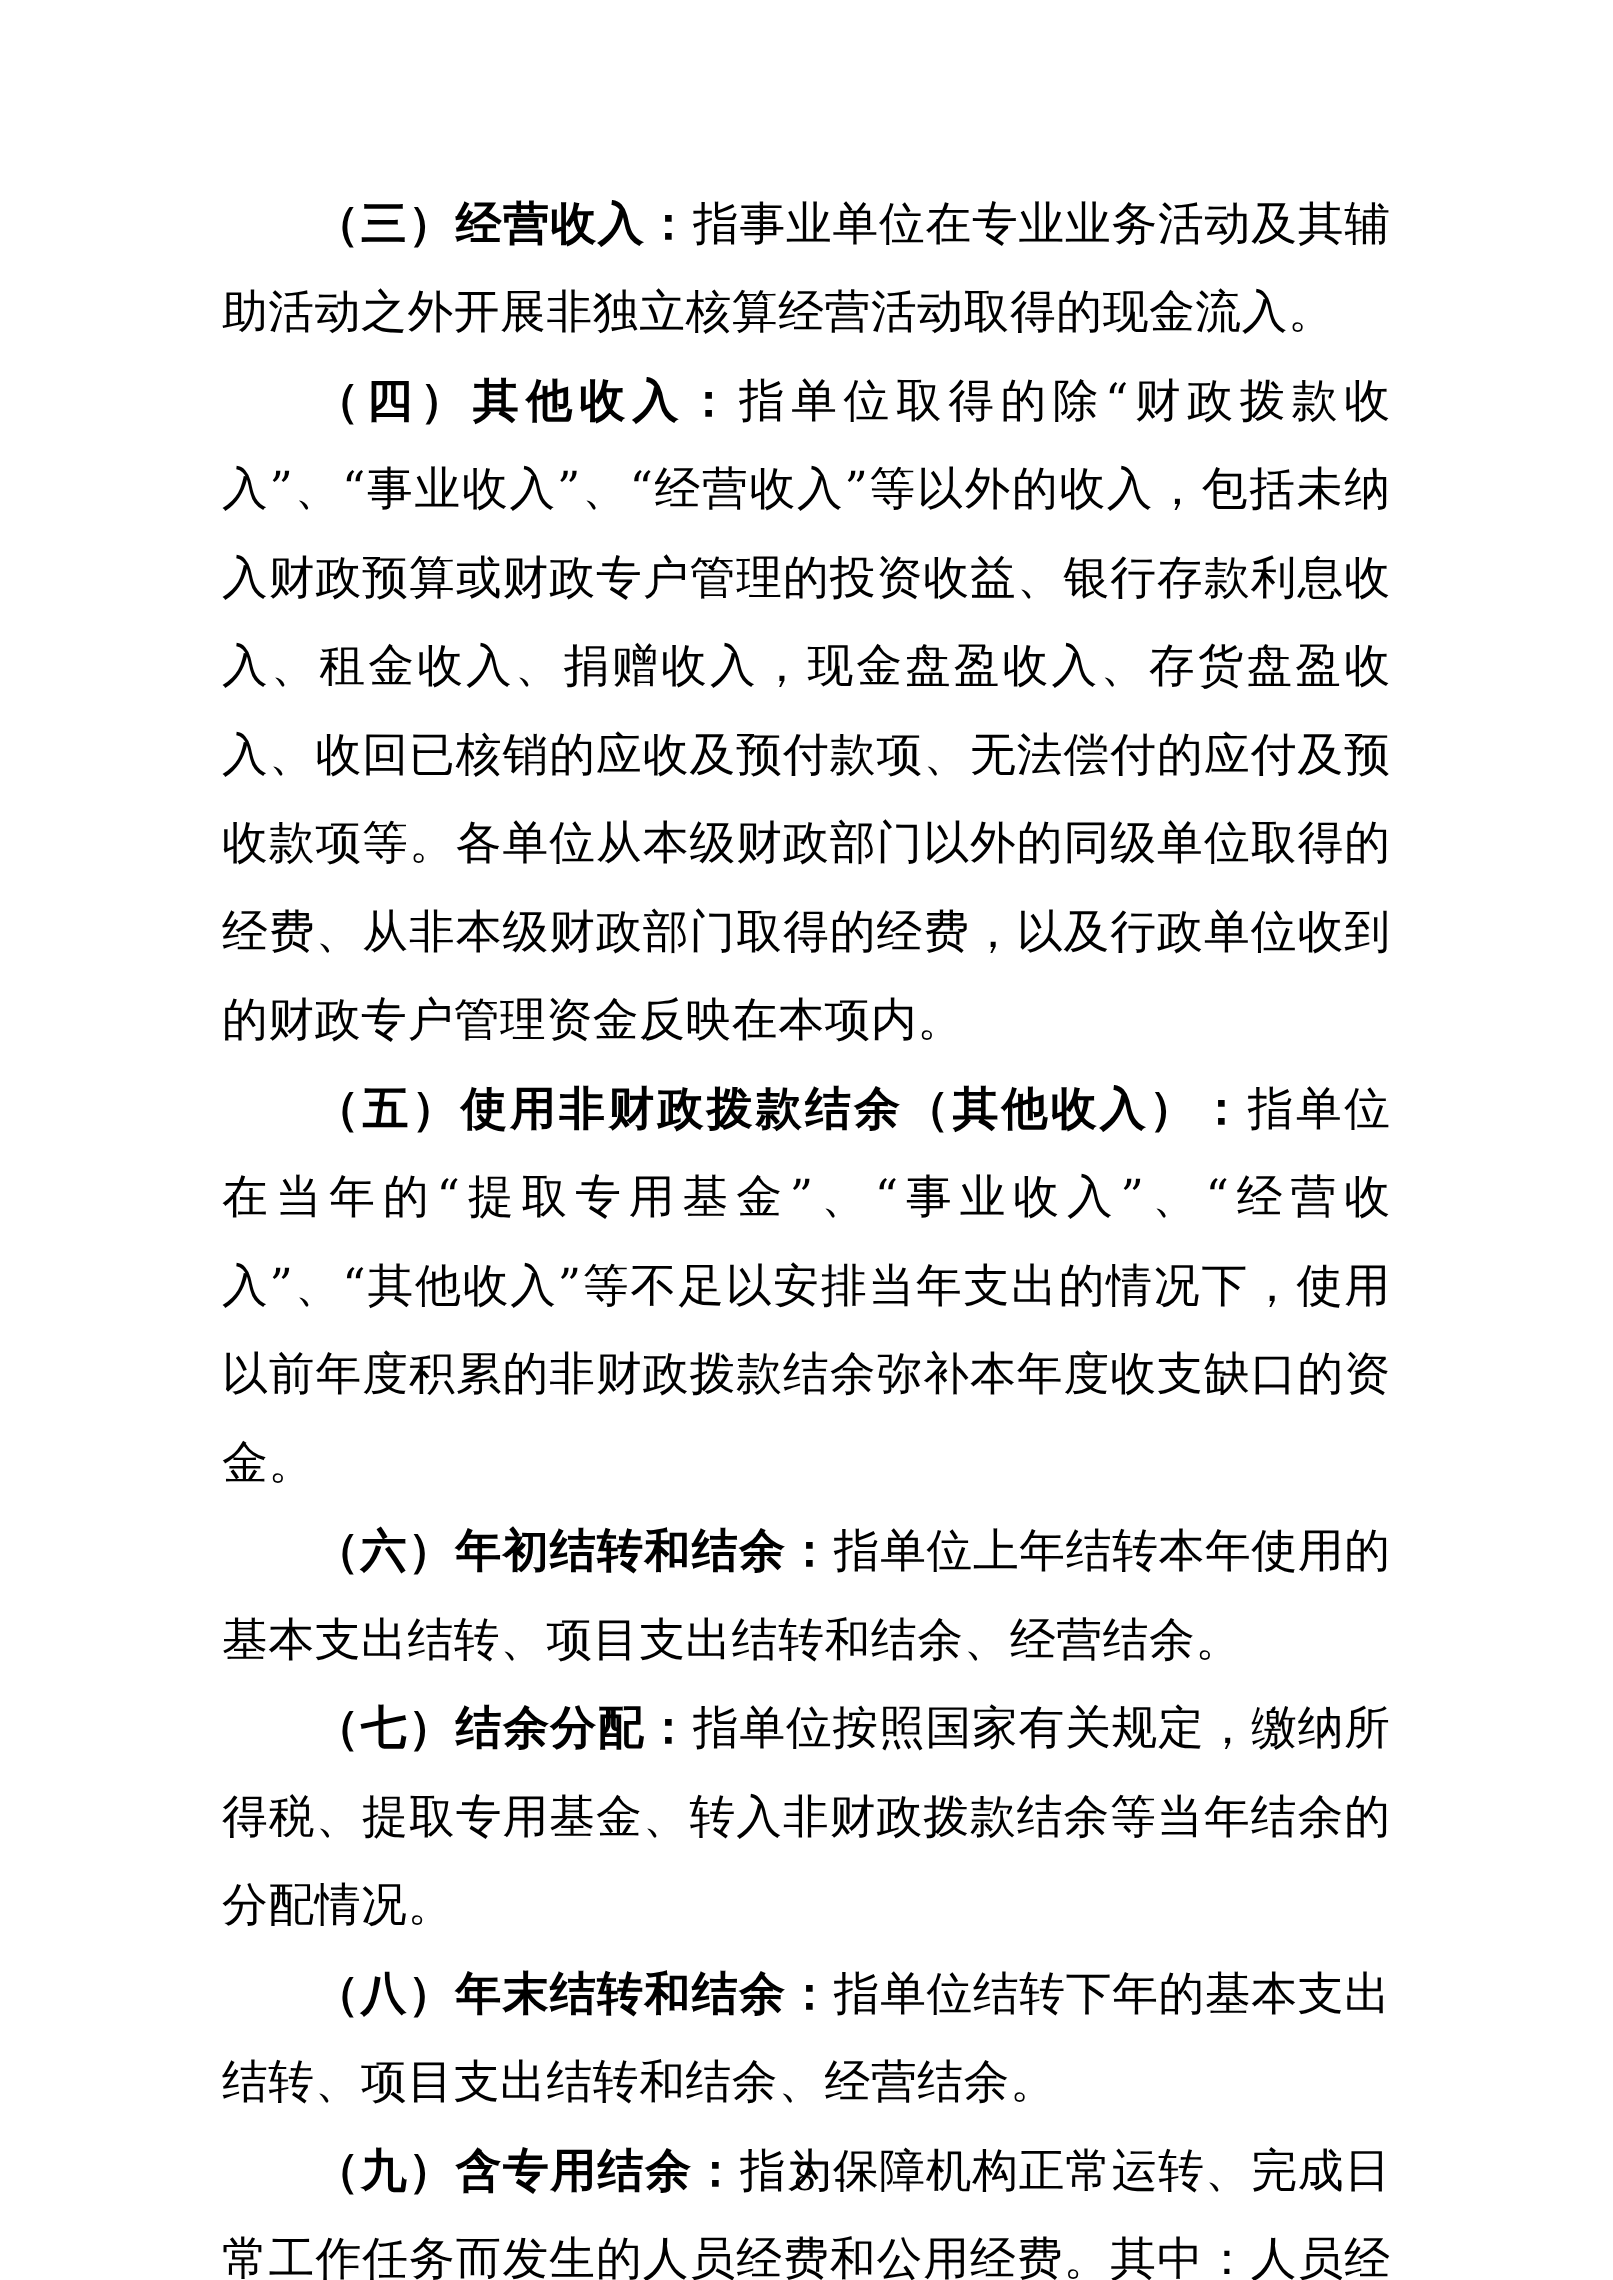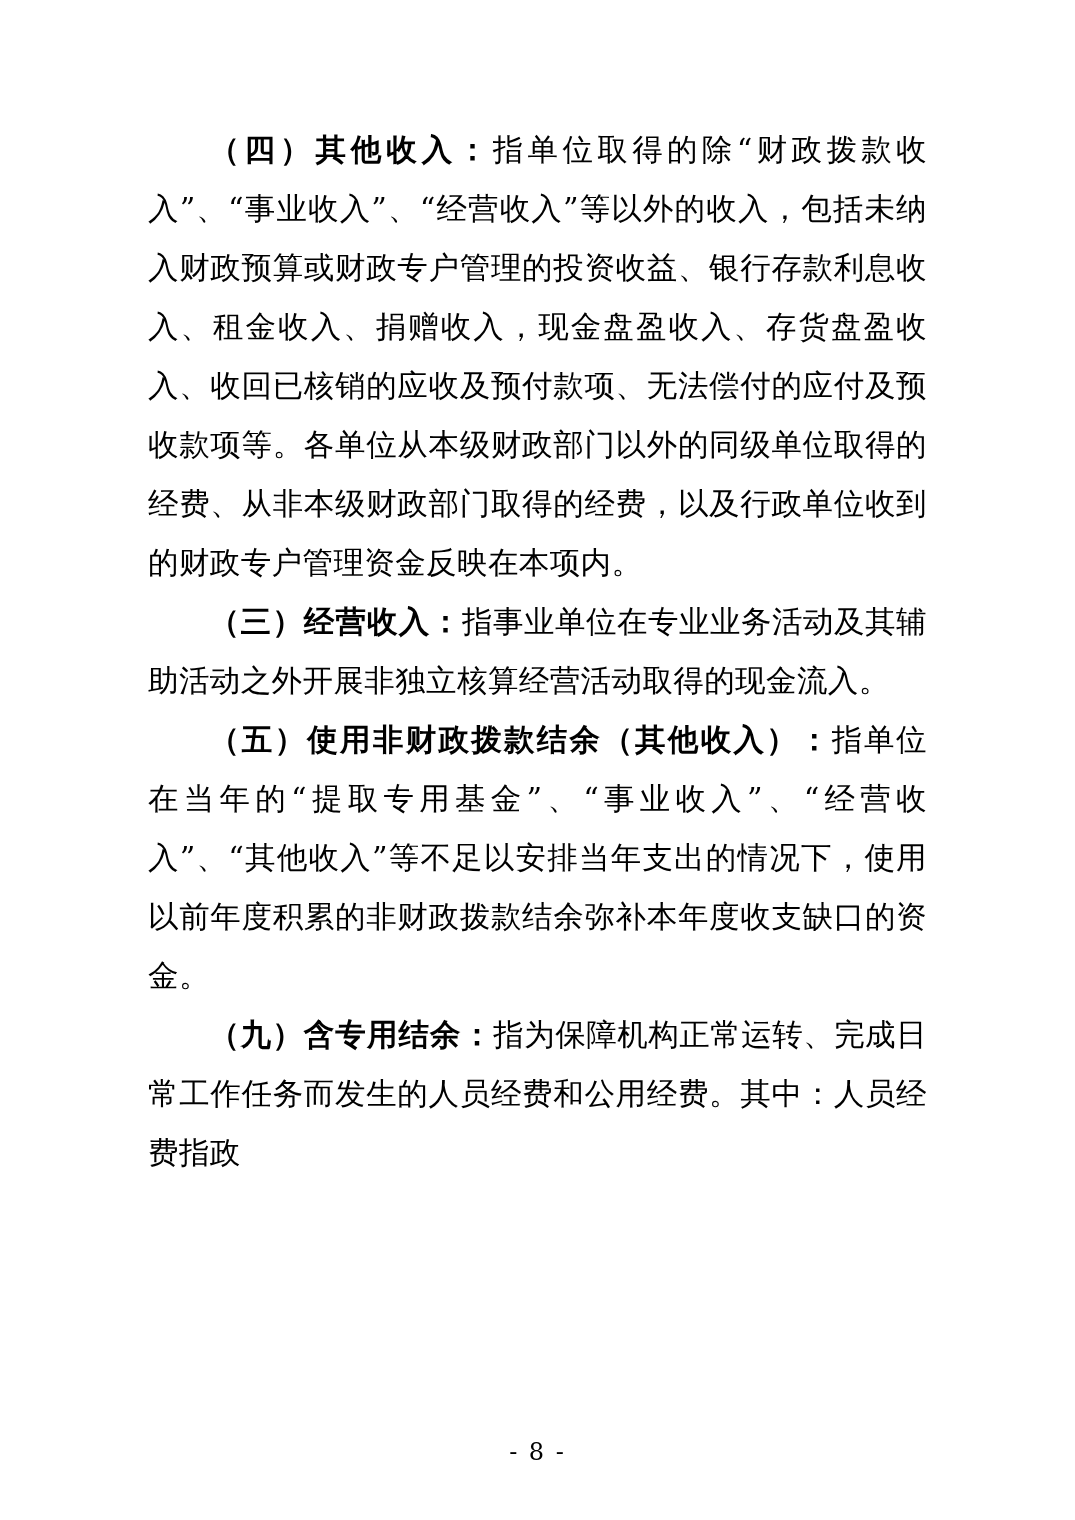--- a/index.html
+++ b/index.html
@@ -44,27 +44,30 @@
     color: #000000;
     letter-spacing: 2px;
   }
 </style>
 </head>
 <body>
 
 <div class="page">
   <div class="body-text">
 
+    <p class="para"><span class="lead">（三）经营收入：</span><span>指事业单位在专业业务活动及其辅助活动之外开展非独立核算经营活动取得的现金流入。</span></p>
+
     <p class="para"><span class="lead">（四）其他收入：</span><span>指单位取得的除“财政拨款收入”、“事业收入”、“经营收入”等以外的收入，包括未纳入财政预算或财政专户管理的投资收益、银行存款利息收入、租金收入、捐赠收入，现金盘盈收入、存货盘盈收入、收回已核销的应收及预付款项、无法偿付的应付及预收款项等。各单位从本级财政部门以外的同级单位取得的经费、从非本级财政部门取得的经费，以及行政单位收到的财政专户管理资金反映在本项内。</span></p>
-
-    <p class="para"><span class="lead">（三）经营收入：</span><span>指事业单位在专业业务活动及其辅助活动之外开展非独立核算经营活动取得的现金流入。</span></p>
 
     <p class="para"><span class="lead">（五）使用非财政拨款结余（其他收入）：</span><span>指单位在当年的“提取专用基金”、“事业收入”、“经营收入”、“其他收入”等不足以安排当年支出的情况下，使用以前年度积累的非财政拨款结余弥补本年度收支缺口的资金。</span></p>
 
+    <p class="para"><span class="lead">（六）年初结转和结余：</span><span>指单位上年结转本年使用的基本支出结转、项目支出结转和结余、经营结余。</span></p>
 
+    <p class="para"><span class="lead">（七）结余分配：</span><span>指单位按照国家有关规定，缴纳所得税、提取专用基金、转入非财政拨款结余等当年结余的分配情况。</span></p>
 
+    <p class="para"><span class="lead">（八）年末结转和结余：</span><span>指单位结转下年的基本支出结转、项目支出结转和结余、经营结余。</span></p>
 
     <p class="para"><span class="lead">（九）含专用结余：</span><span>指为保障机构正常运转、完成日常工作任务而发生的人员经费和公用经费。其中：人员经费指政</span></p>
 
   </div>
 
   <div class="footer">- 8 -</div>
 </div>
 
 </body></html>

